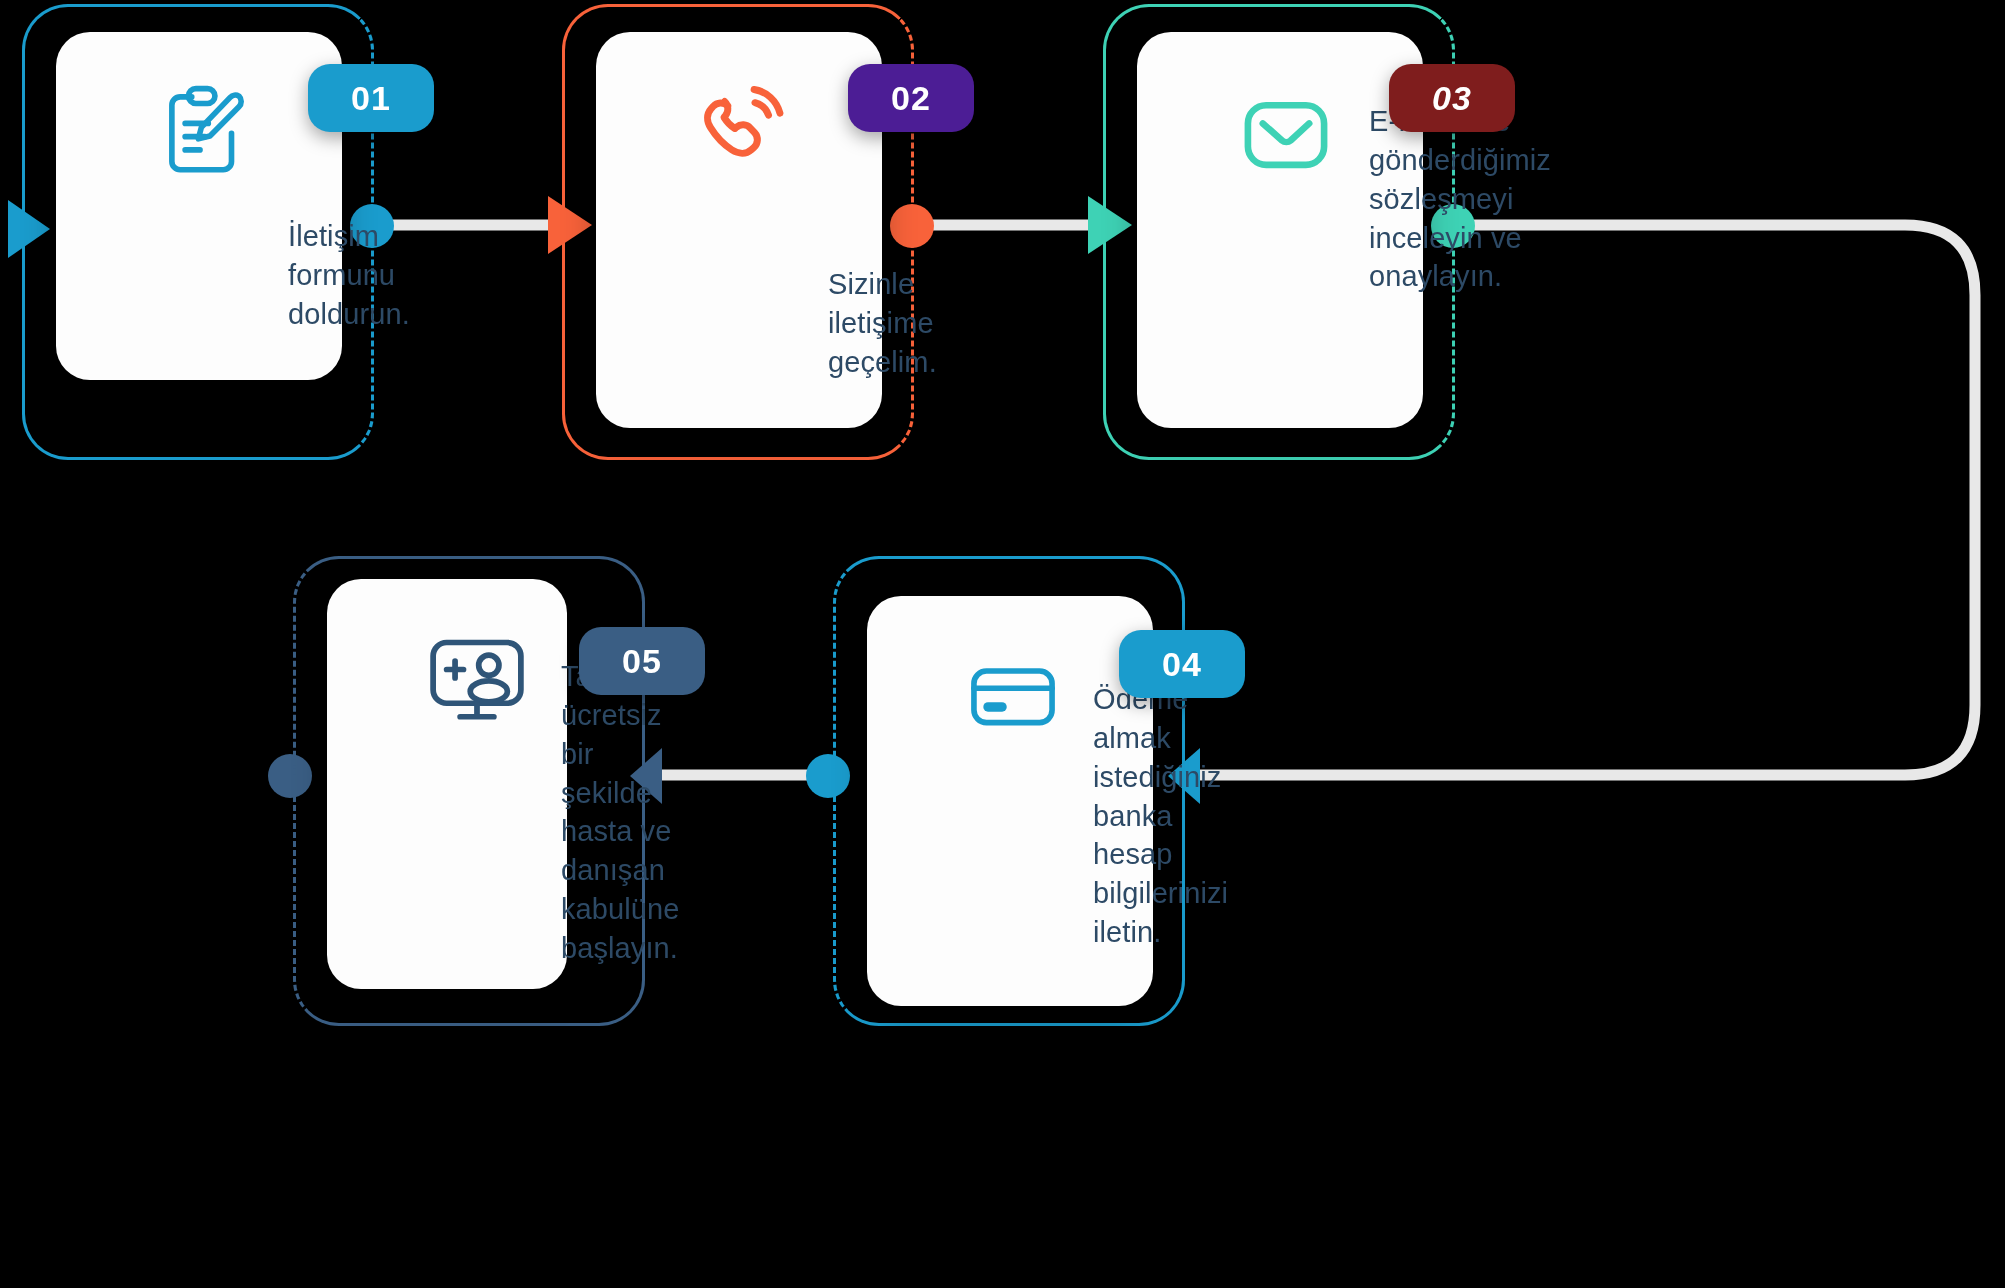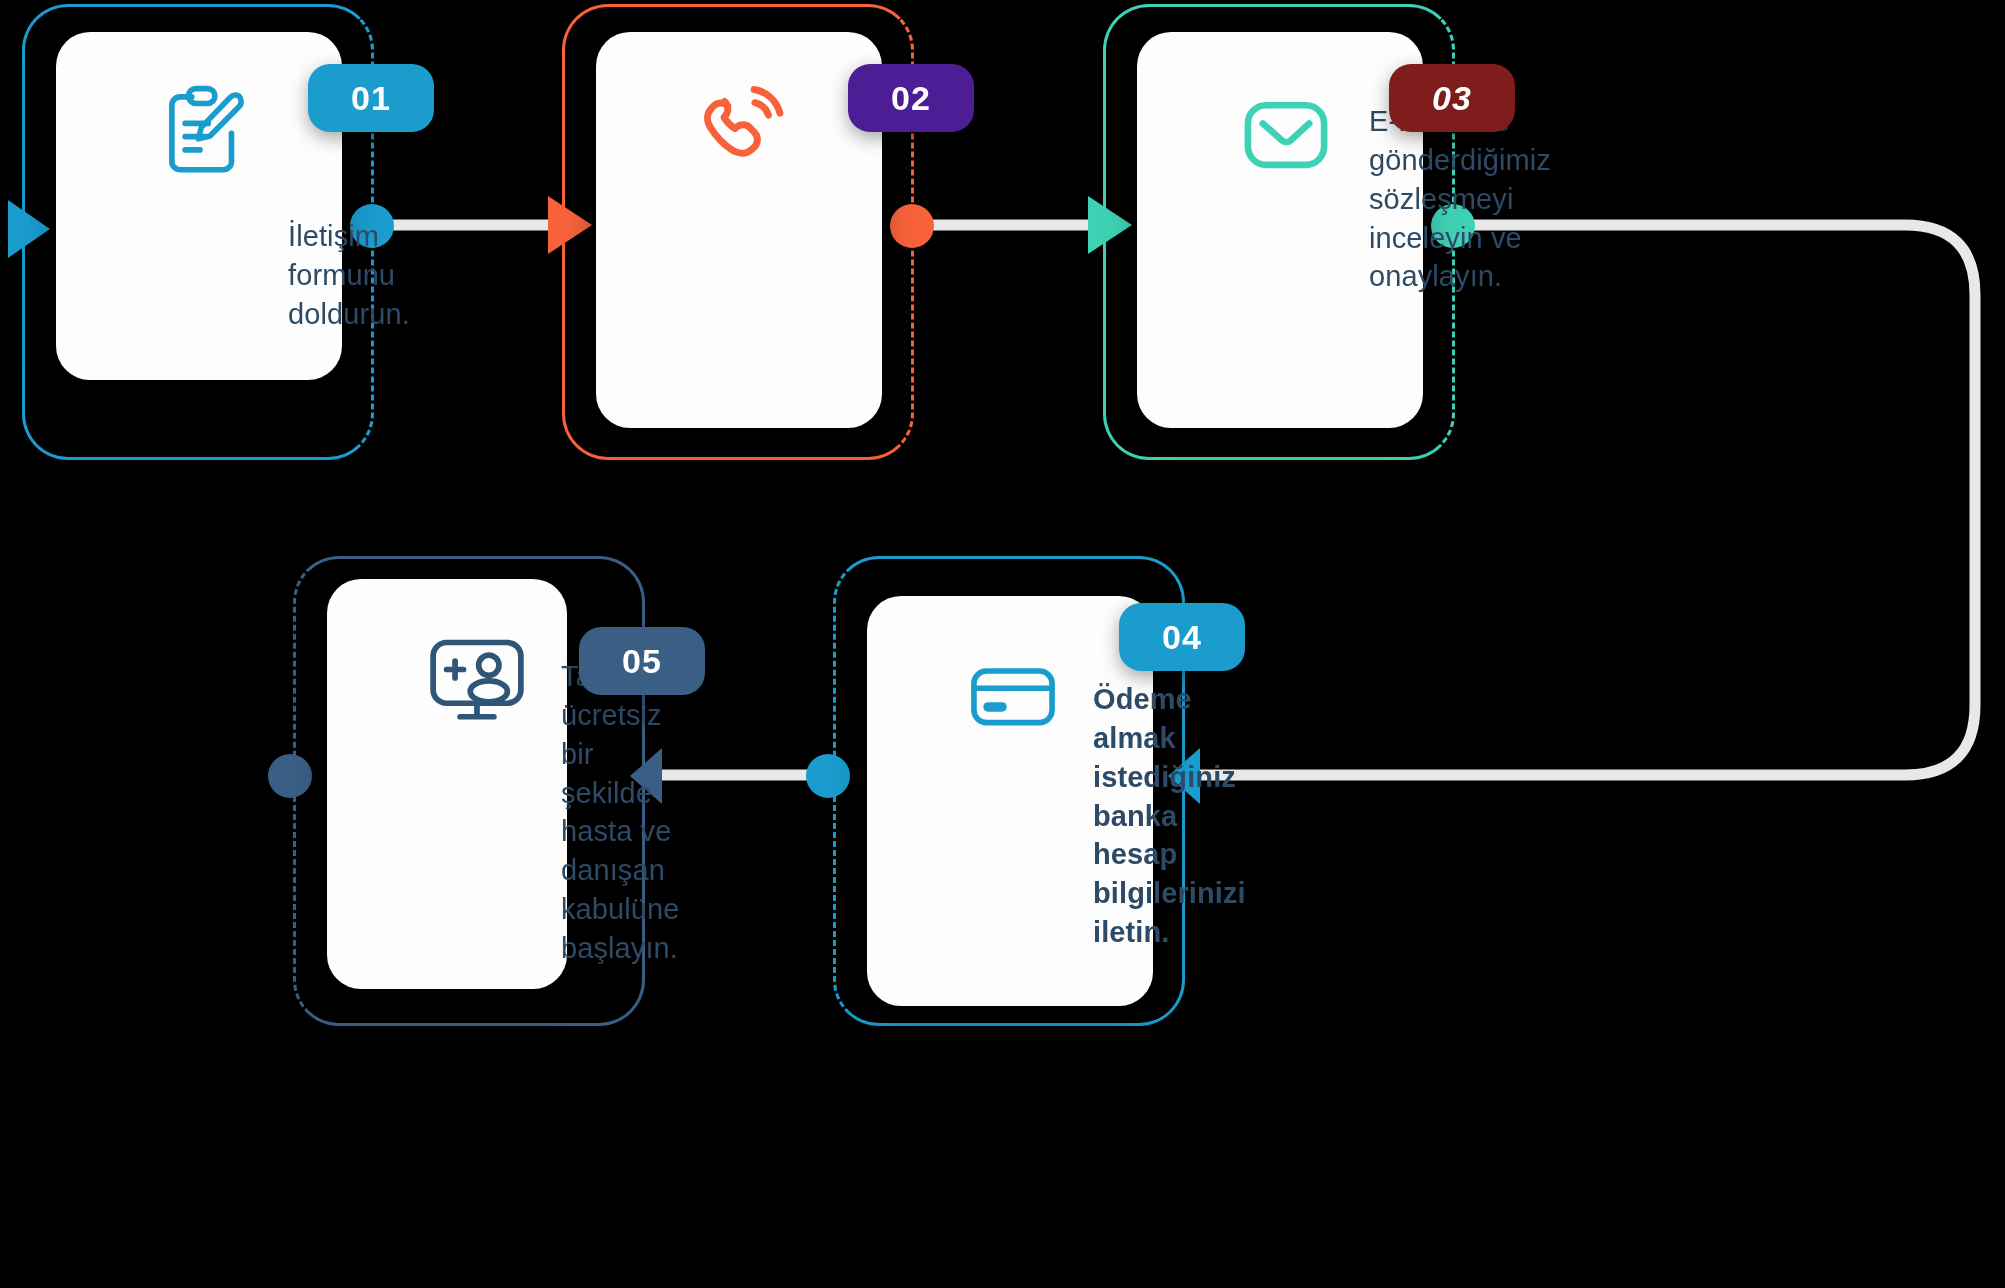--- a/index.html
+++ b/index.html
@@ -117,20 +117,21 @@
   <div class="step c-orange" style="left:562px;top:4px;width:352px;height:456px;">
     <div class="outline dashed-right"></div>
     <div class="card" style="left:34px;top:28px;width:286px;height:396px;">
       <div class="icon-wrap">
         <svg width="106" height="106" viewBox="0 0 64 64" fill="none" stroke="#f8623a" stroke-width="4.2" stroke-linecap="round" stroke-linejoin="round">
           <path d="M21.6 14.4c-2.6-2.4-6.5-2.2-8.9.4l-1.3 1.5c-2.6 2.9-2.7 7.3-.2 11.3 3.2 5.2 7.6 10 12.9 13.4 4.1 2.6 8.6 2.7 11.6 0l1.6-1.4c2.7-2.4 2.9-6.4.5-9l-2.6-2.8c-2.2-2.4-5.9-2.6-8.4-.5l-.9.8c-2.6-1.7-4.9-4.1-6.6-6.8l.8-.9c2.2-2.5 2-6.3-.4-8.6z"></path>
           <path d="M38 12.5c3.8 1 6.9 3.8 8.2 7.5"></path>
           <path d="M37.5 4.5c7.6 1.2 13.7 6.9 15.6 14.3"></path>
         </svg>
       </div>
+      <div class="caption">Sizinle iletişime geçelim.</div>
     </div>
     <div class="badge" style="left:286px;top:60px;background:#4c1d95;">
       <span>02</span>
     </div>
   </div>
 
   <div class="step c-teal" style="left:1103px;top:4px;width:352px;height:456px;">
     <div class="outline dashed-right"></div>
     <div class="card" style="left:34px;top:28px;width:286px;height:396px;">
       <div class="icon-wrap">
@@ -141,31 +142,31 @@
       </div>
       <div class="caption" style="margin-top:26px;">E-Posta ile gönderdiğimiz sözleşmeyi inceleyin ve onaylayın.</div>
     </div>
     <div class="badge" style="left:286px;top:60px;background:#7f1d1d;font-style:italic;">
       <span>03</span>
     </div>
   </div>
 
   <div class="step c-blue" style="left:833px;top:556px;width:352px;height:470px;">
     <div class="outline" style="border-left:3px dashed #1a9ccd;"></div>
-    <div class="card" style="left:34px;top:40px;width:286px;height:410px;font-weight:bold;">
+    <div class="card" style="left:34px;top:40px;width:286px;height:410px;">
       <div class="icon-wrap">
         <svg width="100" height="100" viewBox="0 0 64 64" fill="none" stroke="#1a9ccd" stroke-width="3.6" stroke-linecap="round" stroke-linejoin="round">
           <rect x="7" y="16" width="50" height="33" rx="8"></rect>
           <path d="M7 27h50"></path>
           <path d="M16 39h9" stroke-width="6"></path>
         </svg>
       </div>
       <div class="caption" style="margin-top:40px;">Ödeme almak istediğiniz banka hesap bilgilerinizi iletin.</div>
     </div>
-    <div class="badge" style="left:286px;top:47px;background:#1a9ccd;">
+    <div class="badge" style="left:286px;top:74px;background:#1a9ccd;">
       <span>04</span>
     </div>
   </div>
 
   <div class="step c-navy" style="left:293px;top:556px;width:352px;height:470px;">
     <div class="outline" style="border-left:3px dashed #3a5e84;"></div>
     <div class="card" style="left:34px;top:23px;width:240px;height:410px;">
       <div class="icon-wrap">
         <svg width="108" height="108" viewBox="0 0 64 64" fill="none" stroke="#2f5578" stroke-width="3.4" stroke-linecap="round" stroke-linejoin="round">
           <rect x="6" y="8" width="52" height="36" rx="8"></rect>

